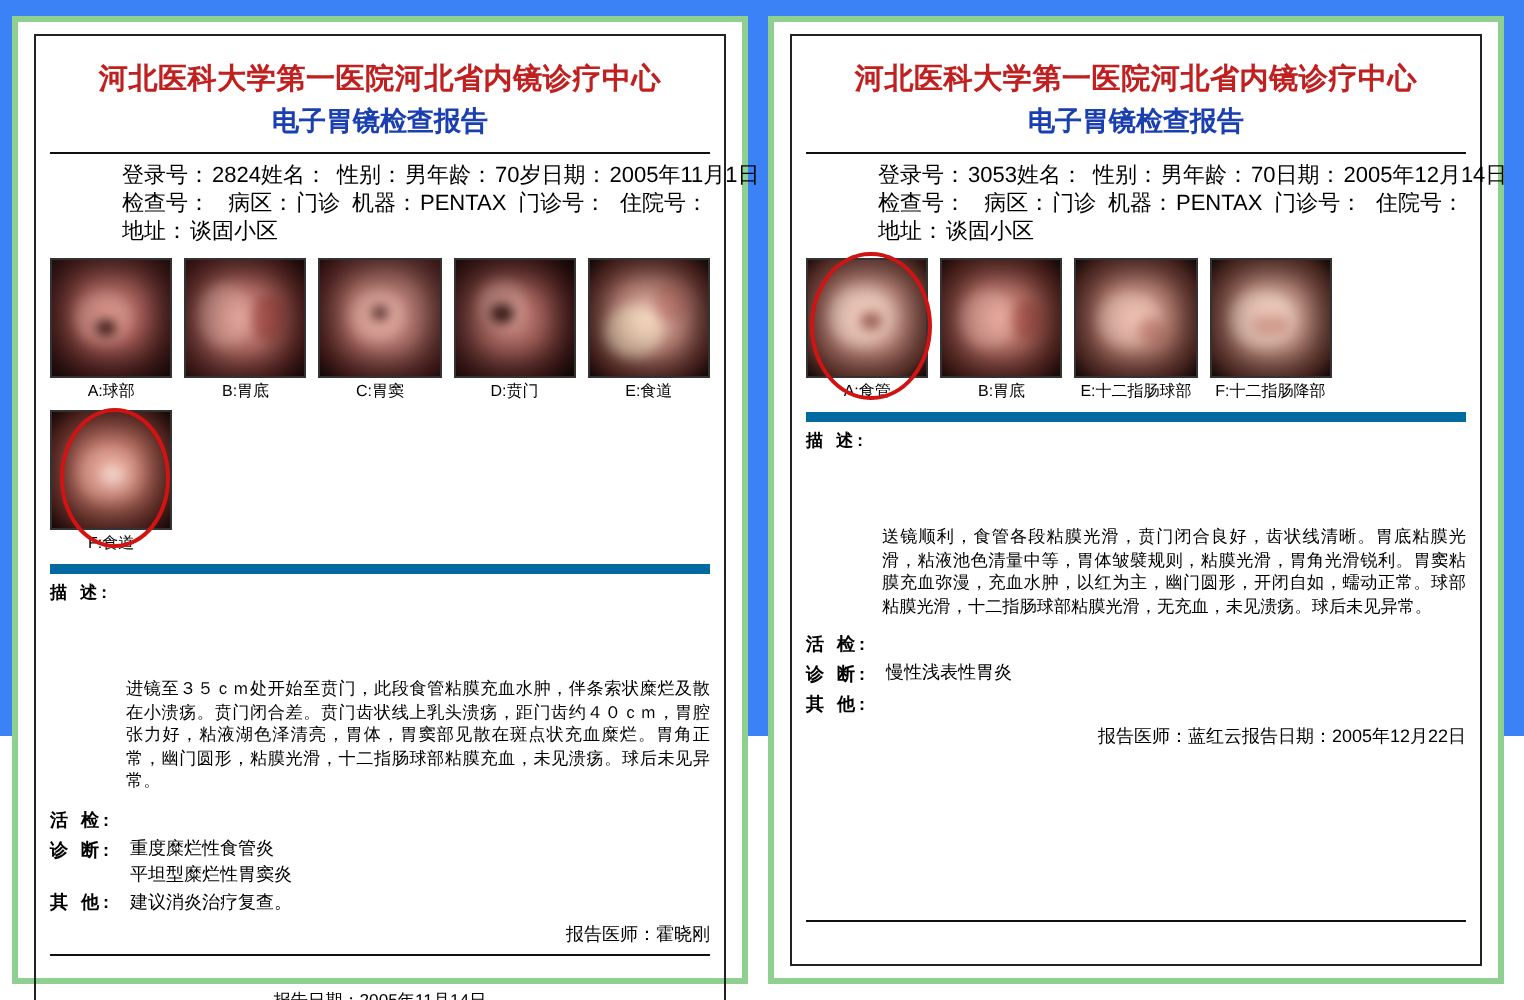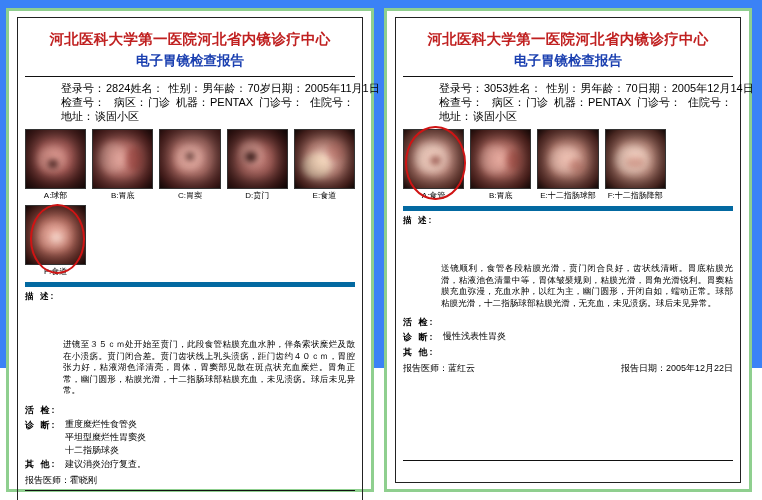--- a/index.html
+++ b/index.html
@@ -169,21 +169,21 @@
   .footer {
     margin-top: auto;
     border-top: 1px solid #111;
     padding-top: 17px;
     display: flex;
     justify-content: center;
     font-size: 8.6px;
   }
   .sign-row {
     display: flex;
-    justify-content: space-between;
+    justify-content: flex-end;
     font-size: 9px;
     padding: 2px 0 3px 0;
   }
 </style>
 </head>
 <body>
 
 <div class="page">
 
   <div class="report">
@@ -291,21 +291,20 @@
       <div class="fields">
         <div class="field-row">
           <div class="field-label">活 检:</div>
           <div class="field-val"></div>
         </div>
         <div class="field-row">
           <div class="field-label">诊 断:</div>
           <div class="field-val">
             <div>重度糜烂性食管炎</div>
             <div>平坦型糜烂性胃窦炎</div>
-            <div>十二指肠球炎</div>
           </div>
         </div>
         <div class="field-row">
           <div class="field-label">其 他:</div>
           <div class="field-val">建议消炎治疗复查。</div>
         </div>
       </div>
 
       <div class="sign-row">
         <div>

